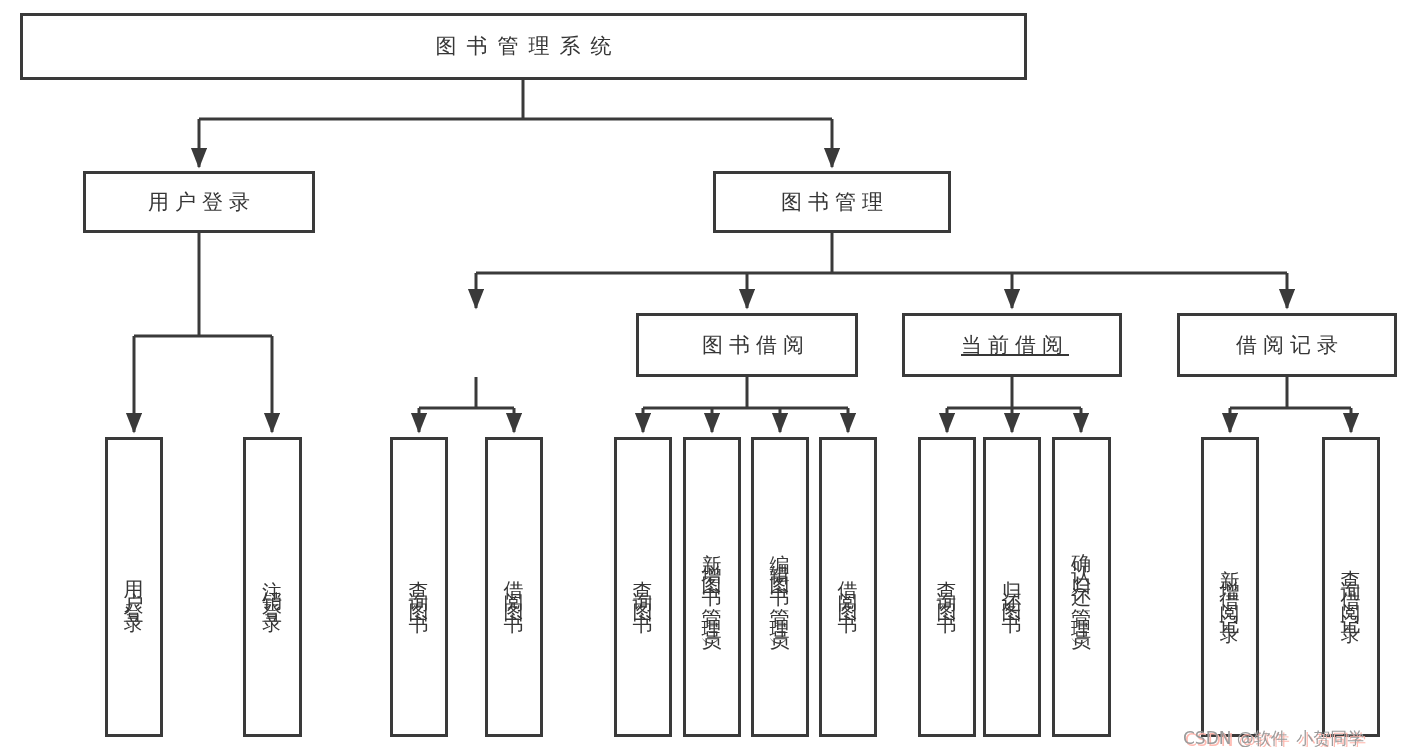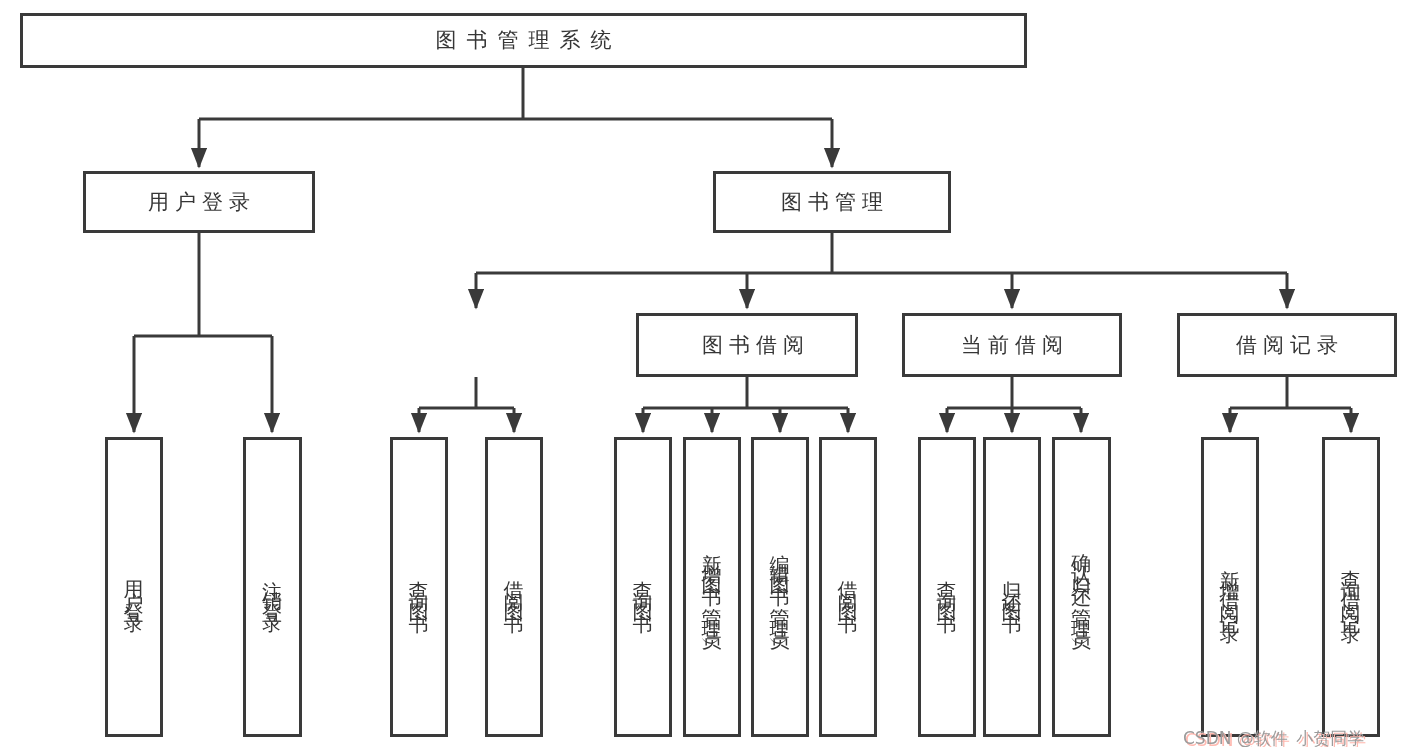--- a/index.html
+++ b/index.html
@@ -130,35 +130,35 @@
     </g>
 
     <g>
       <path class="w" d="M1287 377 V408"></path>
       <path class="w" d="M1230 408 H1351"></path>
       <path class="w" d="M1230 408 V432" marker-end="url(#ah)"></path>
       <path class="w" d="M1351 408 V432" marker-end="url(#ah)"></path>
     </g>
   </svg>
 
-  <div class="box hbox root" style="left:20px;top:13px;width:1007px;height:55px;">
+  <div class="box hbox root" style="left:20px;top:13px;width:1007px;height:67px;">
     <span class="lbl">图书管理系统</span>
   </div>
 
   <div class="box hbox" style="left:83px;top:171px;width:232px;height:62px;">
     <span class="lbl">用户登录</span>
   </div>
   <div class="box hbox" style="left:713px;top:171px;width:238px;height:62px;">
     <span class="lbl">图书管理</span>
   </div>
 
   <div class="box hbox" style="left:636px;top:313px;width:222px;height:64px;padding-left:12px;">
     <span class="lbl">图书借阅</span>
   </div>
-  <div class="box hbox" style="left:902px;top:313px;width:220px;height:64px;">
+  <div class="box hbox" style="left:902px;top:313px;width:220px;height:64px;text-decoration:underline;">
     <span class="lbl">当前借阅</span>
   </div>
   <div class="box hbox" style="left:1177px;top:313px;width:220px;height:64px;">
     <span class="lbl">借阅记录</span>
   </div>
 
   <div class="box vbox" style="left:105px;top:437px;width:58px;height:300px;">
     <span class="lbl">用户登录</span>
   </div>
   <div class="box vbox" style="left:243px;top:437px;width:59px;height:300px;">

